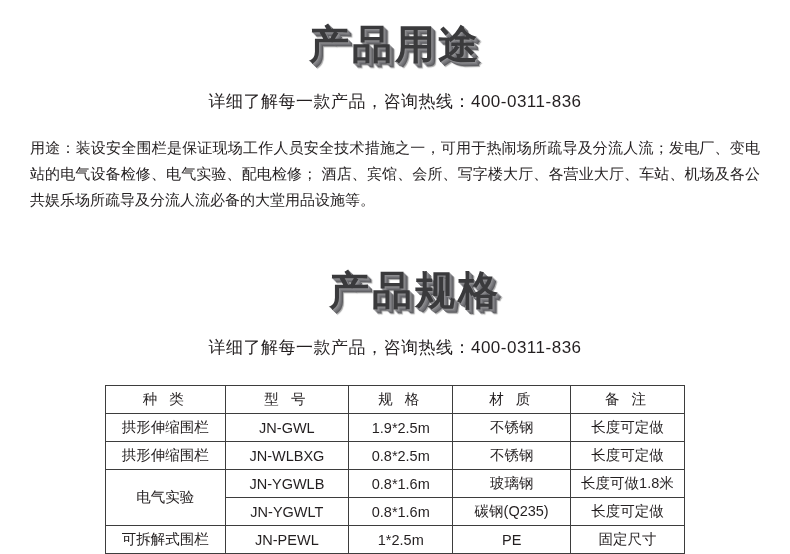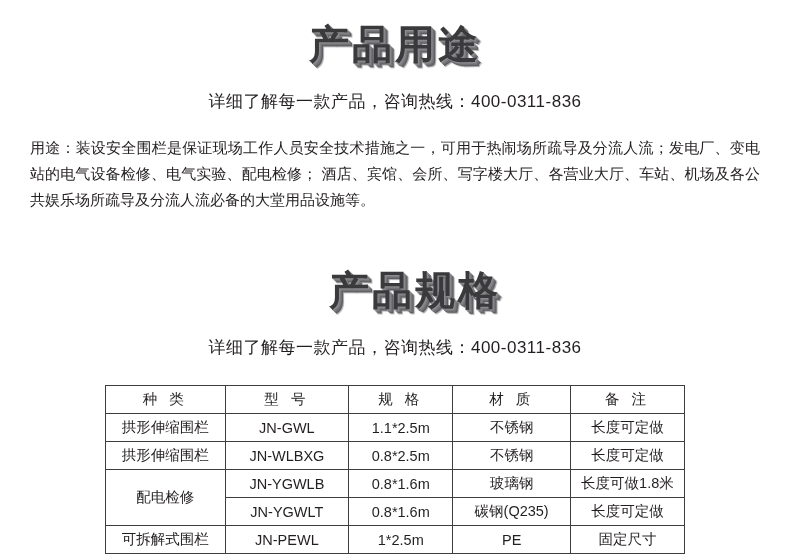--- a/index.html
+++ b/index.html
@@ -109,33 +109,33 @@
           <th class="col-model">型 号</th>
           <th class="col-spec">规 格</th>
           <th class="col-mat">材 质</th>
           <th class="col-note">备 注</th>
         </tr>
       </thead>
       <tbody>
         <tr>
           <td>拱形伸缩围栏</td>
           <td>JN-GWL</td>
-          <td>1.1*2.5m</td>
+          <td>1.9*2.5m</td>
           <td>不锈钢</td>
           <td>长度可定做</td>
         </tr>
         <tr>
           <td>拱形伸缩围栏</td>
           <td>JN-WLBXG</td>
           <td>0.8*2.5m</td>
           <td>不锈钢</td>
           <td>长度可定做</td>
         </tr>
         <tr>
-          <td rowspan="2">配电检修</td>
+          <td rowspan="2">电气实验</td>
           <td>JN-YGWLB</td>
           <td>0.8*1.6m</td>
           <td>玻璃钢</td>
           <td>长度可做1.8米</td>
         </tr>
         <tr>
           <td>JN-YGWLT</td>
           <td>0.8*1.6m</td>
           <td>碳钢(Q235)</td>
           <td>长度可定做</td>

